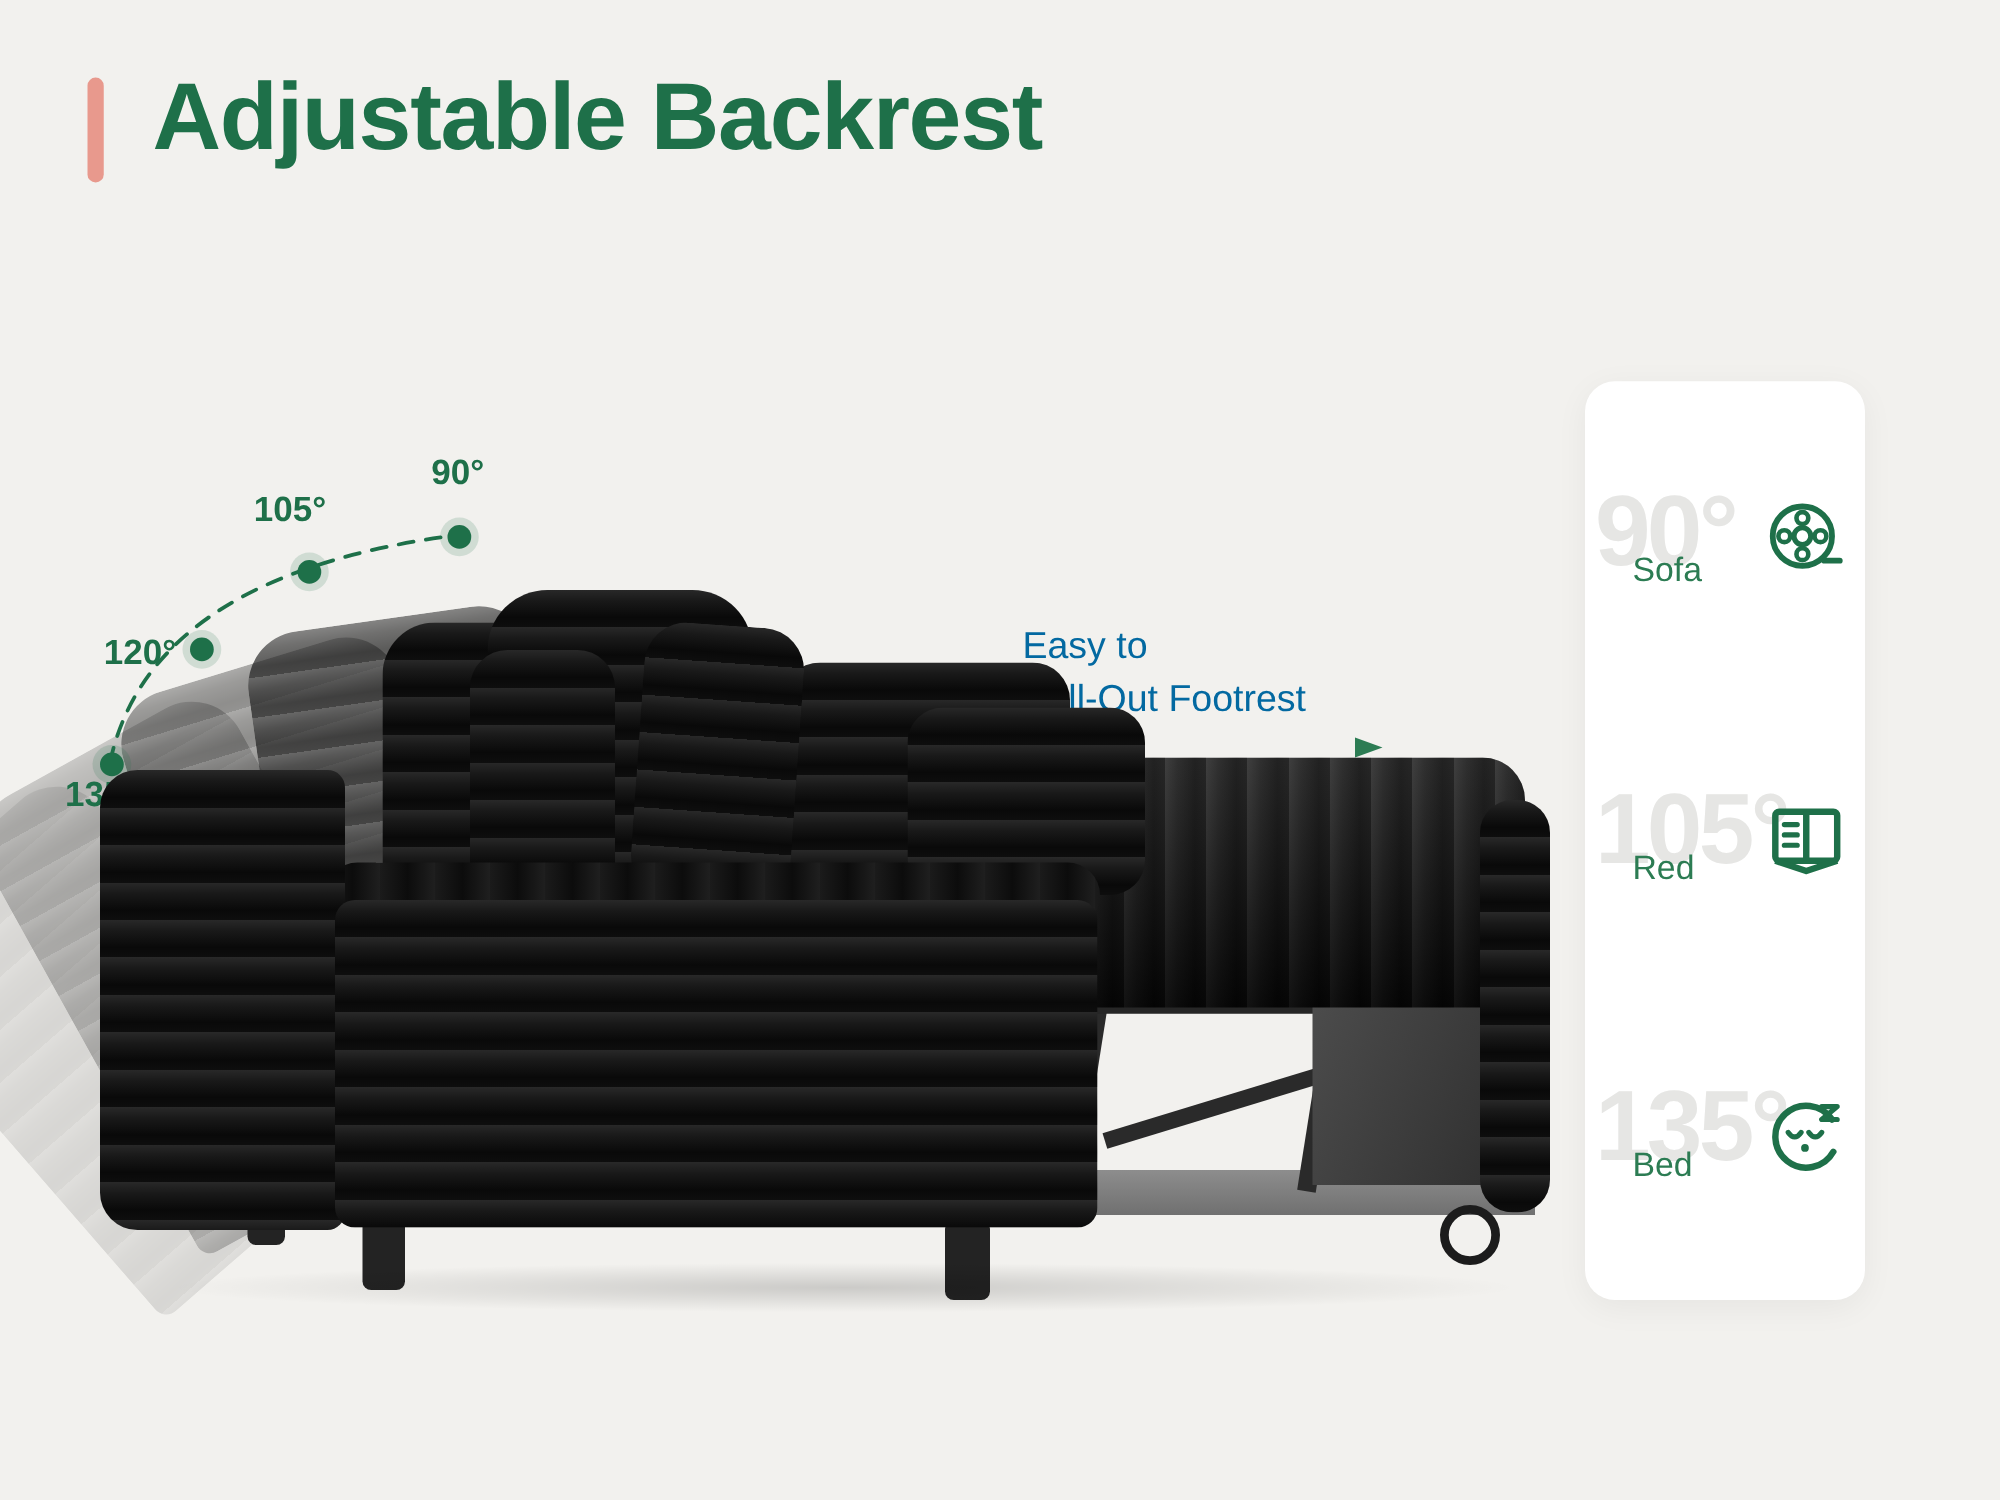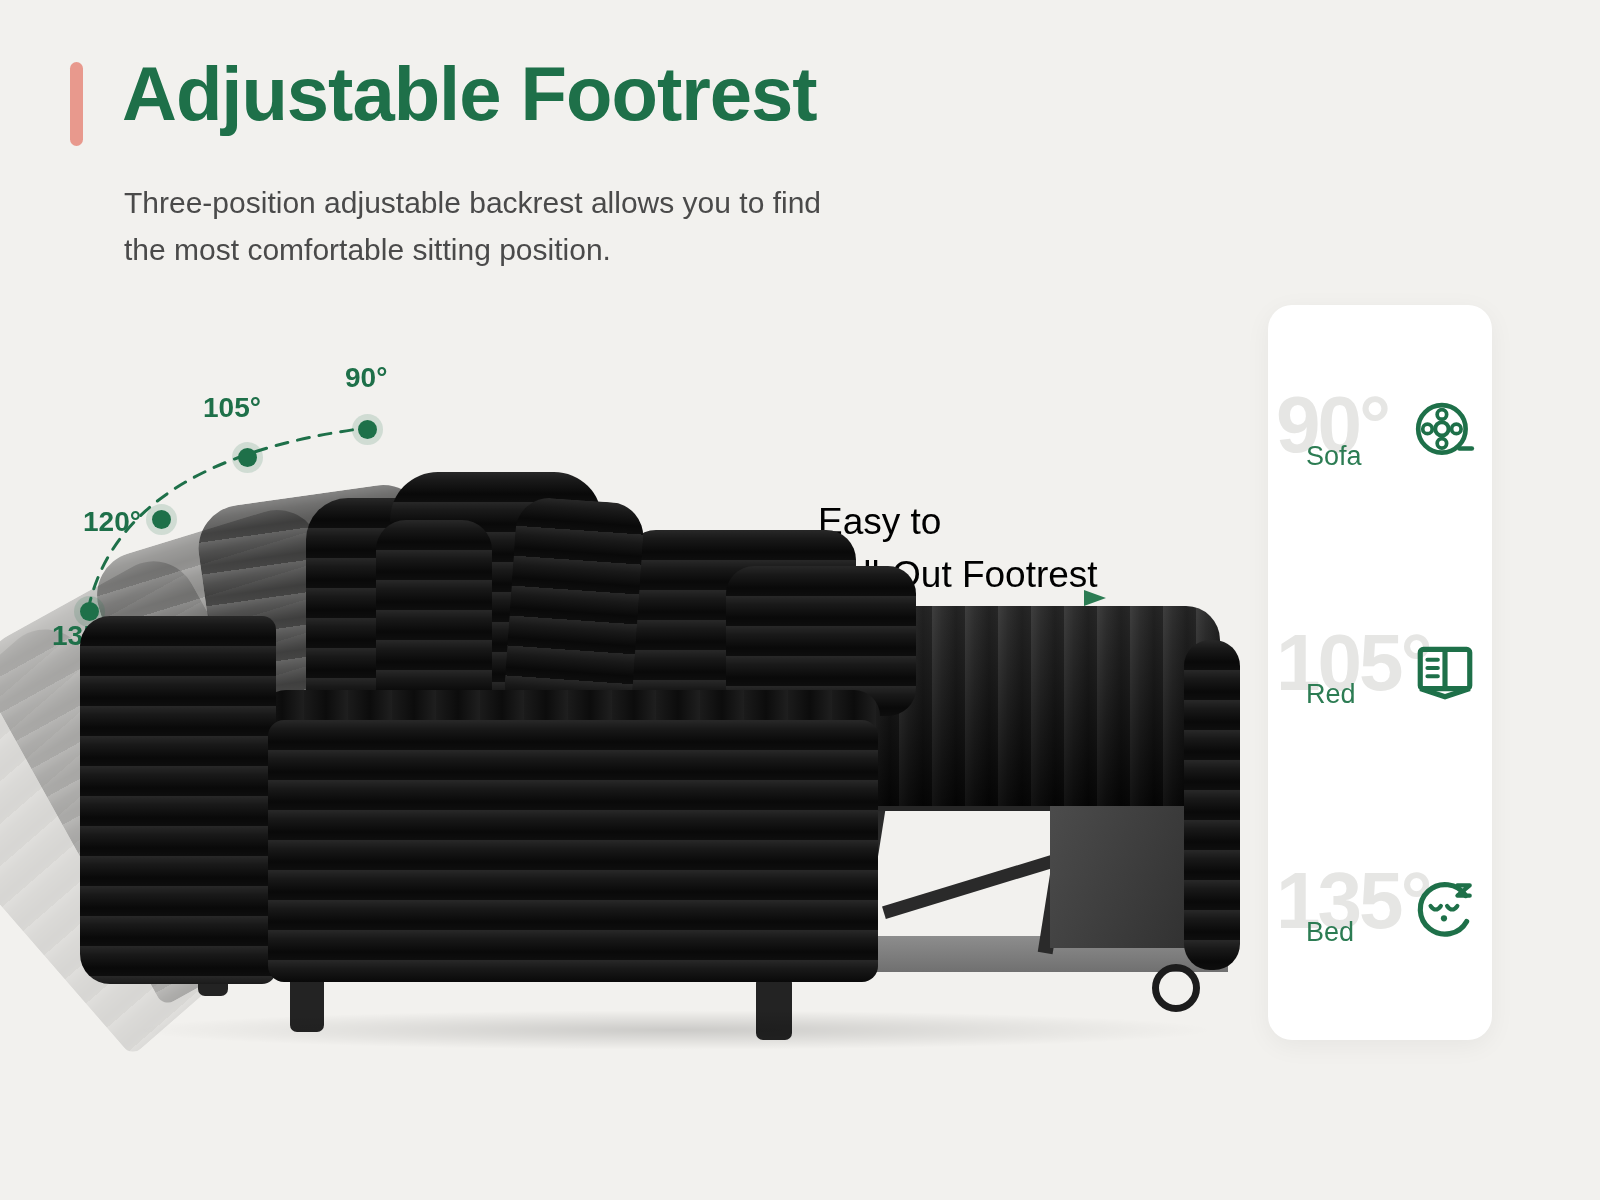--- a/index.html
+++ b/index.html
@@ -71,23 +71,23 @@
     border-radius: 50%;
     background: #1E7049;
     box-shadow: 0 0 0 6px rgba(30,112,73,0.16);
   }
 
   
   #pullout-callout {
     position: absolute;
     left: 818px;
     top: 496px;
-    font-size: 37px;
+    font-size: 30px;
     line-height: 1.42;
-    color: #000000;
+    color: #0369a1;
     white-space: nowrap;
   }
   #pullout-arrow {
     position: absolute;
     left: 828px;
     top: 580px;
     width: 280px;
     height: 36px;
   }
 
@@ -179,26 +179,22 @@
     height: 66px;
   }
 </style>
 </head>
 <body>
 
 <div id="stage">
 
   <div id="accent-bar"></div>
 
-  <div id="page-title">Adjustable Footrest</div>
-
-  <div id="subtitle">
-    <div>Three-position adjustable backrest allows you to find</div>
-    <div>the most comfortable sitting position.</div>
-  </div>
+  <div id="page-title">Adjustable Backrest</div>
+
 
   <div id="sofa-scene">
 
     <div class="ghost-back" style="left:8px; top:196px; width:230px; height:390px; opacity:0.12;
                 transform: rotate(-41deg); transform-origin: 60% 100%;
                 background-image: repeating-linear-gradient(to bottom, rgba(255,255,255,0.25) 0px, rgba(255,255,255,0.06) 10px, rgba(0,0,0,0.35) 24px, rgba(0,0,0,0.15) 32px);"></div>
 
     <div class="ghost-back" style="left:56px; top:160px; width:230px; height:400px; opacity:0.26;
                 transform: rotate(-29deg); transform-origin: 60% 100%;
                 background-image: repeating-linear-gradient(to bottom, rgba(255,255,255,0.22) 0px, rgba(255,255,255,0.05) 10px, rgba(0,0,0,0.4) 24px, rgba(0,0,0,0.18) 32px);"></div>

